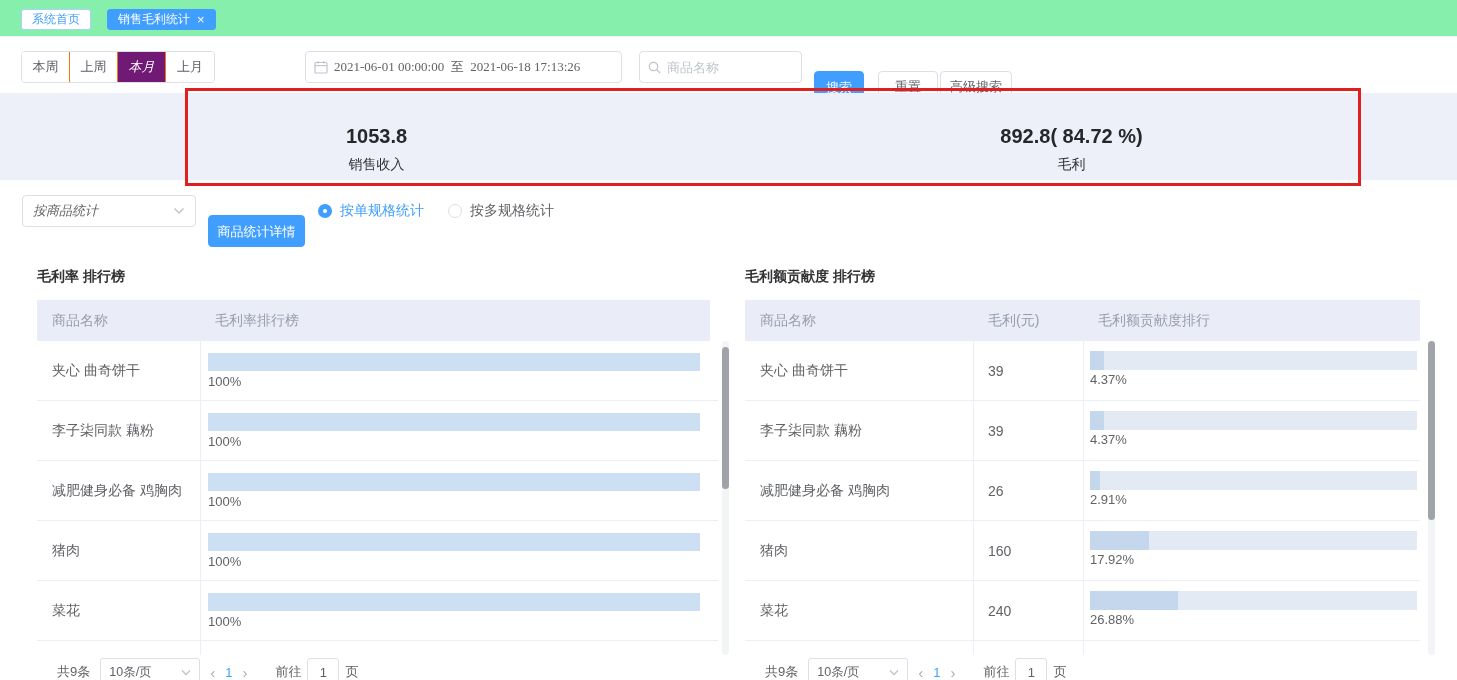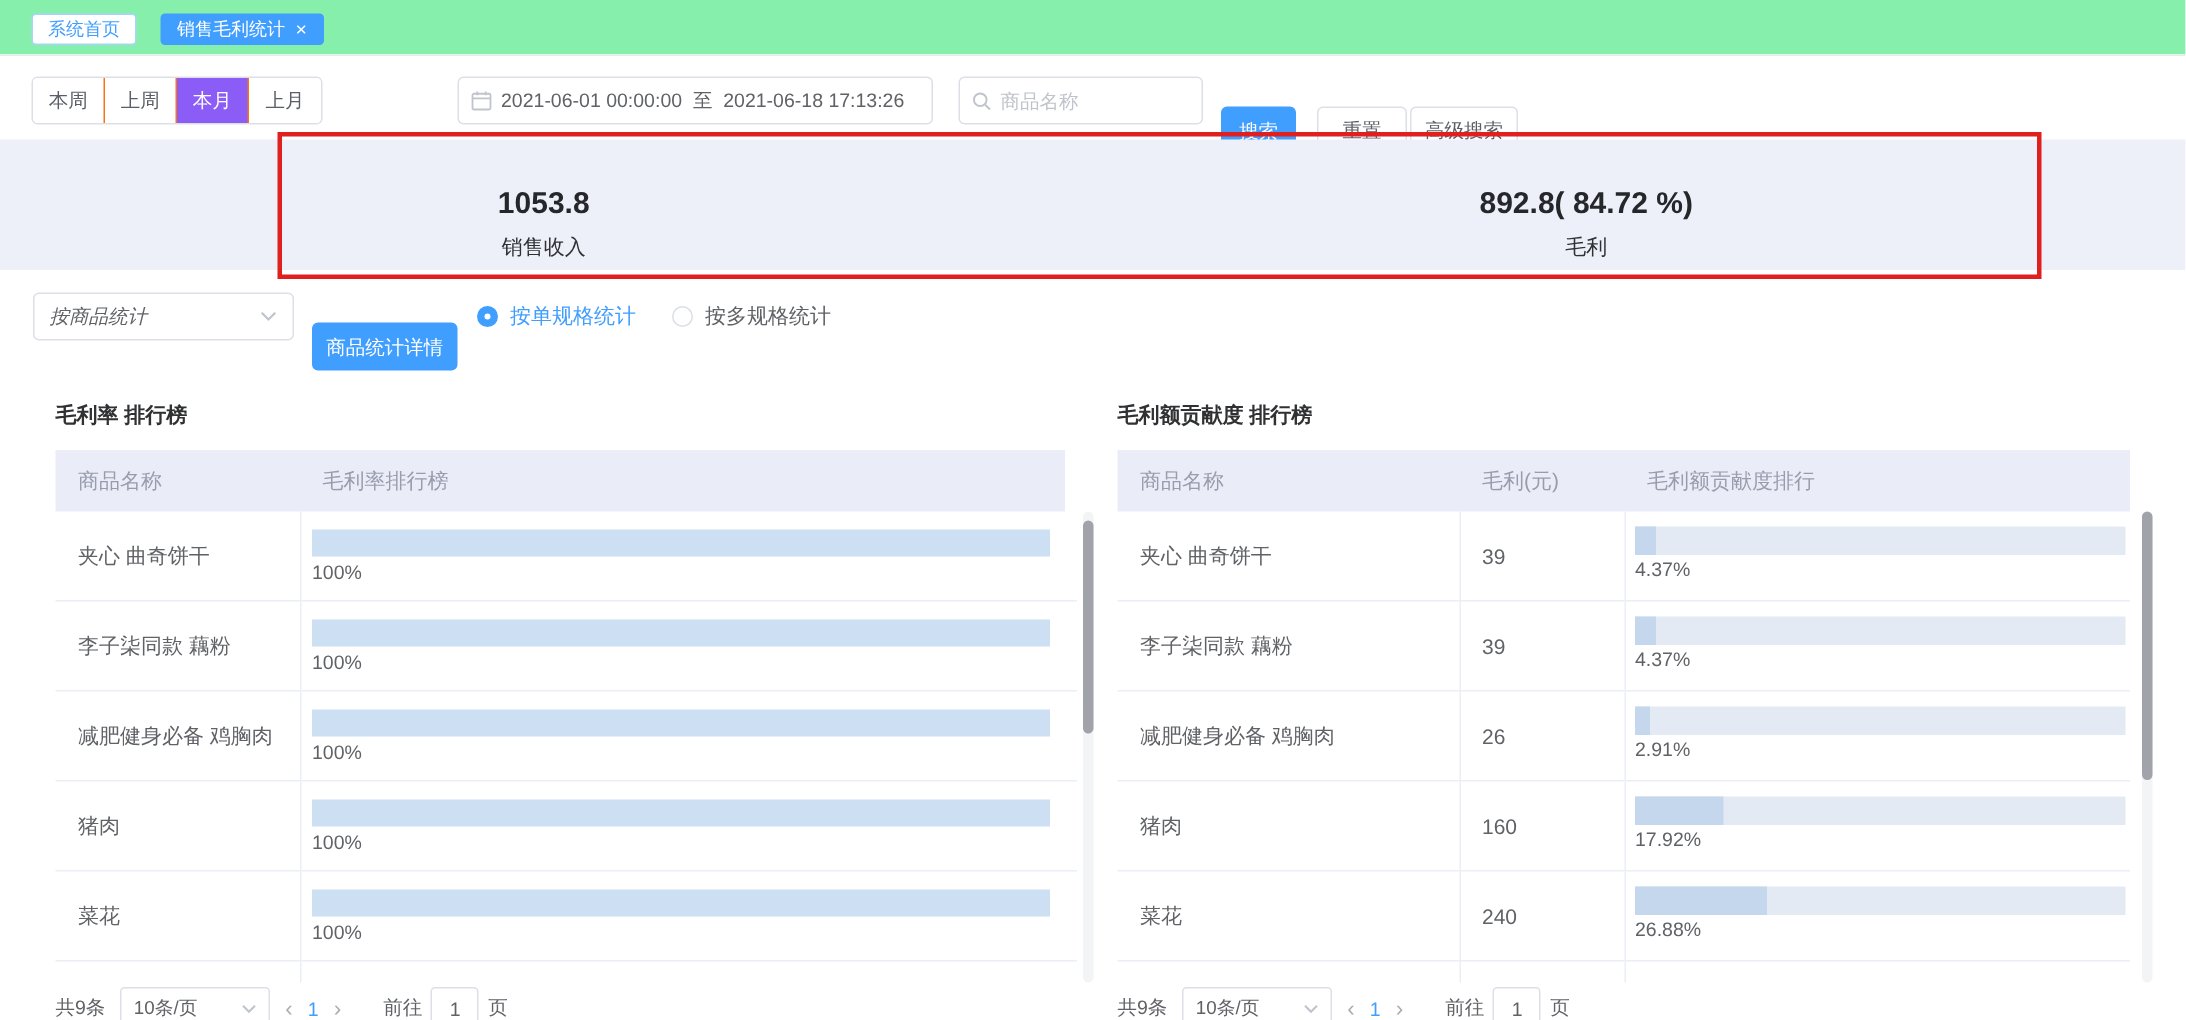--- a/index.html
+++ b/index.html
@@ -15,36 +15,36 @@
   .tabbar { top:0; left:0; width:1457px; height:37px; background:#86efac; border-bottom:1px solid #eef0f4; }
   .tab { top:9px; height:21px; line-height:19px; font-size:12px; border-radius:3px; padding:0 10px; cursor:pointer; }
   .tab-home { left:21px; color:#409eff; border:1px solid #a9d3ff; background:#fff; }
   .tab-active { left:107px; color:#fff; background:#409eff; border:1px solid #409eff; display:flex; align-items:center; gap:7px; }
   .tab-close { font-size:13px; line-height:1; cursor:pointer; }
 
   
   .btn-group { left:21px; top:51px; height:32px; display:flex; border:1px solid #dcdfe6; border-radius:4px; overflow:hidden; background:#fff; }
   .btn-group .pbtn { width:48px; height:30px; line-height:30px; text-align:center; font-size:13px; color:#5a5e66; background:#fff; border-right:1px solid #f97316; cursor:pointer; }
   .btn-group .pbtn:last-child { border-right:none; }
-  .btn-group .pbtn.active { background:#8b5cf6; color:#fff; }
+  .btn-group .pbtn.active { background:#701a75; color:#fff;font-style:italic; }
   .order-time-label { left:240px; top:59px; font-size:11px; color:#606266;margin-top:44px; }
   .date-input { left:305px; top:51px; width:317px; height:32px; border:1px solid #dcdfe6; border-radius:4px; background:#fff; display:flex; align-items:center; padding:0 8px; gap:6px; }
-  .date-input input { border:none; outline:none; flex:1; font-size:13px; color:#606266; font-family:Liberation Sans, sans-serif; background:transparent; }
+  .date-input input { border:none; outline:none; flex:1; font-size:13px; color:#606266; font-family:Liberation Serif, serif; background:transparent; }
   .prod-input { left:639px; top:51px; width:163px; height:32px; border:1px solid #dcdfe6; border-radius:4px; background:#fff; display:flex; align-items:center; padding:0 8px; gap:6px; }
   .prod-input input { border:none; outline:none; flex:1; font-size:13px; color:#606266; font-family:inherit; background:transparent; }
   .prod-input input::placeholder { color:#bfc4cc; }
   .btn { top:51px; height:32px; border-radius:4px; font-size:13px; text-align:center; cursor:pointer; background:#fff; border:1px solid #dcdfe6; color:#5a5e66; line-height:30px;margin-top:20px; }
   .btn-primary { background:#409eff; border-color:#409eff; color:#fff; line-height:32px; }
   .btn-search { left:814px; width:50px; }
   .btn-reset  { left:878px; width:60px; }
   .btn-adv    { left:940px; width:72px; }
 
   
   .summary-band { left:0; top:93px; width:1457px; height:87px; background:#edf0f9; }
-  .summary-inner { position:absolute; left:15px; top:0; width:1390px; height:111px; display:flex; }
+  .summary-inner { position:absolute; left:29px; top:0; width:1390px; height:111px; display:flex; }
   .stat { flex:1; display:flex; flex-direction:column; align-items:center; justify-content:center; gap:8px; padding-top:2px; }
   .stat-value { font-size:20px; font-weight:600; color:#25272b; }
   .stat-label { font-size:14px; color:#303133; }
   .red-box { left:185px; top:88px; width:1176px; height:98px; border:3px solid #e01f1f; pointer-events:none; z-index:50; }
 
   
   .stat-select { left:22px; top:195px; width:174px; height:32px; border:1px solid #dcdfe6; border-radius:4px; background:#fff; display:flex; align-items:center; padding:0 10px; cursor:pointer;font-style:italic; }
   .stat-select .sel-text { flex:1; font-size:13px; color:#606266; }
   .btn-detail { left:208px; top:195px; width:97px; height:32px; line-height:32px; }
   .radio { top:195px; height:32px; display:flex; align-items:center; gap:8px; cursor:pointer; }
@@ -93,21 +93,21 @@
   .vscroll-left  { left:722px; top:341px; height:314px; }
   .vscroll-right { left:1428px; top:341px; height:314px; }
   .vthumb { position:absolute; left:0; width:7px; border-radius:4px; background:#a0a3a9; cursor:grab; }
   .vthumb-left  { top:6px; height:142px; }
   .vthumb-right { top:0; height:179px; }
 
   
   .pgn { top:657px; height:30px; display:flex; align-items:center; font-size:13px; color:#606266; gap:0; }
   .pgn-left { left:37px; }
   .pgn-right { left:745px; }
-  .pgn-total { margin-right:10px; }
+  .pgn-total { margin-right:10px;margin-left:20px; }
   .pgn-size { width:100px; height:28px; border:1px solid #dcdfe6; border-radius:3px; background:#fff; display:flex; align-items:center; padding:0 8px; gap:6px; cursor:pointer; }
   .pgn-size span { flex:1; font-size:12.5px; color:#606266; }
   .pgn-arrow { margin:0 10px; font-size:15px; color:#a9acb3; cursor:pointer; }
   .pgn-page { color:#409eff; font-size:13px; cursor:pointer; }
   .pgn-goto { margin-left:18px; margin-right:6px; }
   .pgn-input { width:32px; height:28px; border:1px solid #dcdfe6; border-radius:3px; text-align:center; font-size:13px; color:#606266; outline:none; font-family:inherit; margin-right:6px; }
 
   .icon-svg { display:block; }
 </style>
 </head>

